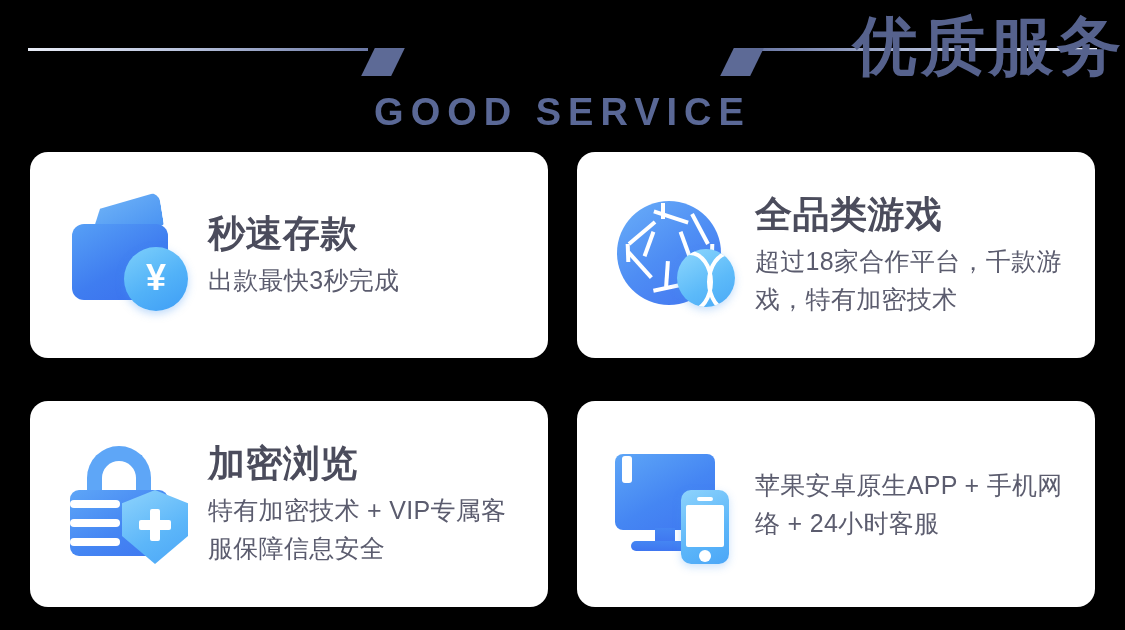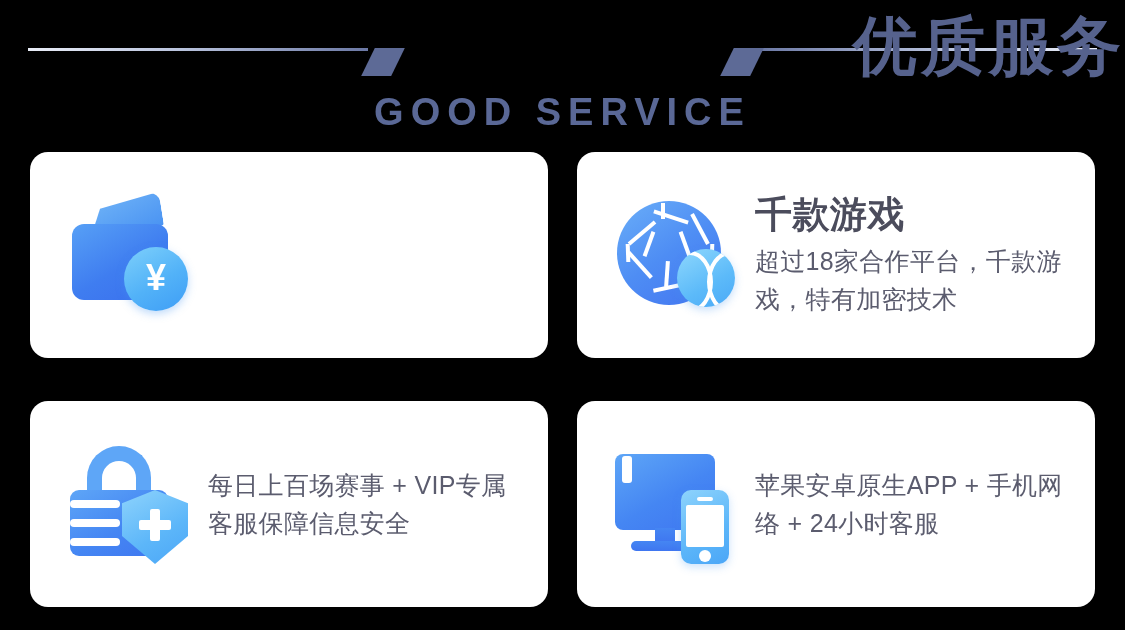--- a/index.html
+++ b/index.html
@@ -414,20 +414,24 @@
     <div class="card">
       <div class="card-icon">
         <div class="ic-wallet">
           <span class="wallet-flap"></span>
           <span class="wallet-body"></span>
           <span class="wallet-notch"></span>
           <span class="coin">
             <span class="coin-yen">¥</span>
           </span>
         </div>
+      </div>
+      <div class="card-text">
+        <div class="card-title">秒速存款</div>
+        <div class="card-desc">出款最快3秒完成</div>
       </div>
     </div>
 
     <div class="card">
       <div class="card-icon">
         <div class="ic-balls">
           <span class="soccer">
             <i class="sc1"></i>
               <i class="sc2"></i>
               <i class="sc3"></i>
@@ -443,40 +447,41 @@
           </span>
           <span class="basketball">
             <i class="bb-c1"></i>
               <i class="bb-c2"></i>
             <i class="bb-v"></i>
               <i class="bb-h"></i>
           </span>
         </div>
       </div>
       <div class="card-text">
-        <div class="card-title">千款游戏</div>
+        <div class="card-title">全品类游戏</div>
         <div class="card-desc two-line">超过18家合作平台，千款游戏，特有加密技术</div>
       </div>
     </div>
 
     <div class="card">
       <div class="card-icon">
         <div class="ic-lock">
           <span class="lock-shackle"></span>
           <span class="lock-body"></span>
           <span class="lock-slot ls1"></span>
           <span class="lock-slot ls2"></span>
           <span class="lock-slot ls3"></span>
           <span class="shield">
             <span class="shield-plus"></span>
           </span>
         </div>
       </div>
       <div class="card-text">
-        <div class="card-desc two-line">每日上百场赛事 + VIP专属客服保障信息安全</div>
+        <div class="card-title">加密浏览</div>
+        <div class="card-desc two-line">特有加密技术 + VIP专属客服保障信息安全</div>
       </div>
     </div>
 
     <div class="card">
       <div class="card-icon">
         <div class="ic-devices">
           <span class="monitor">
             <span class="monitor-screen"></span>
           </span>
           <span class="monitor-neck"></span>

